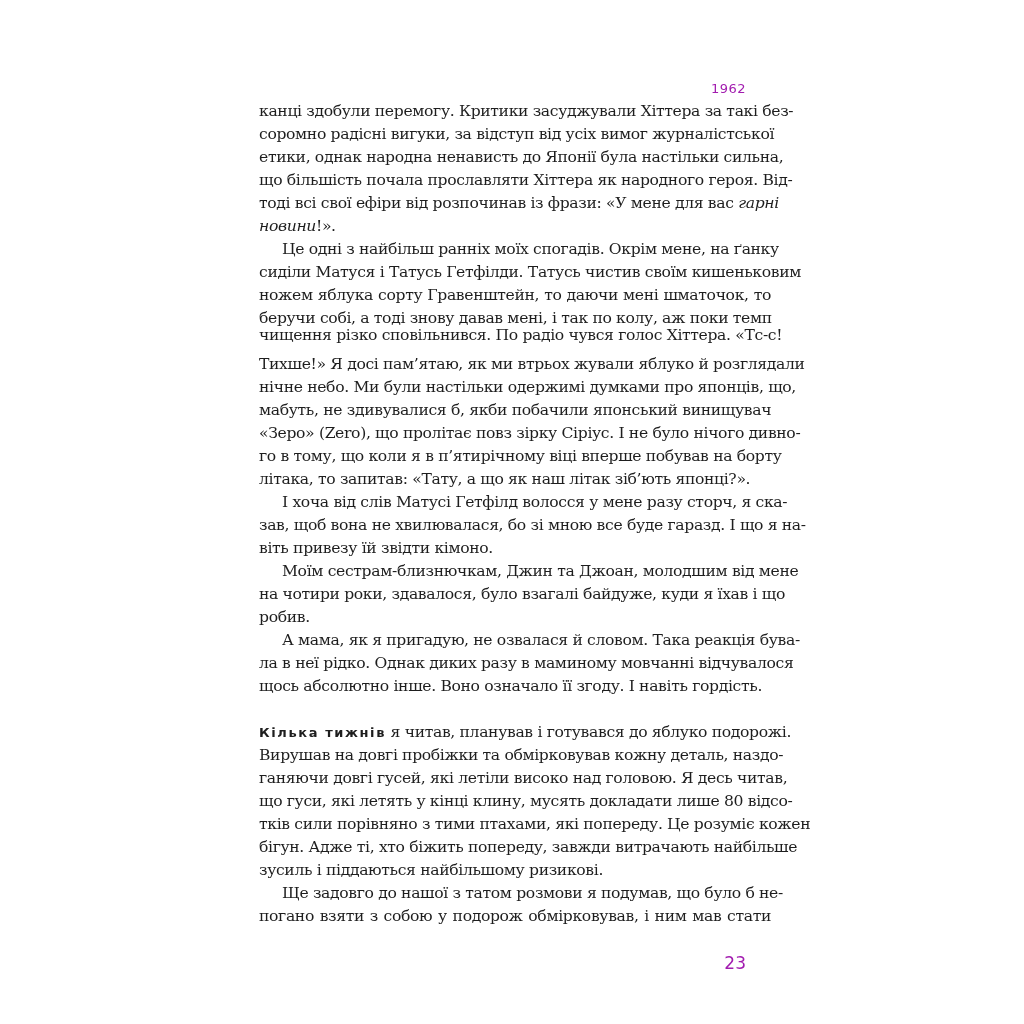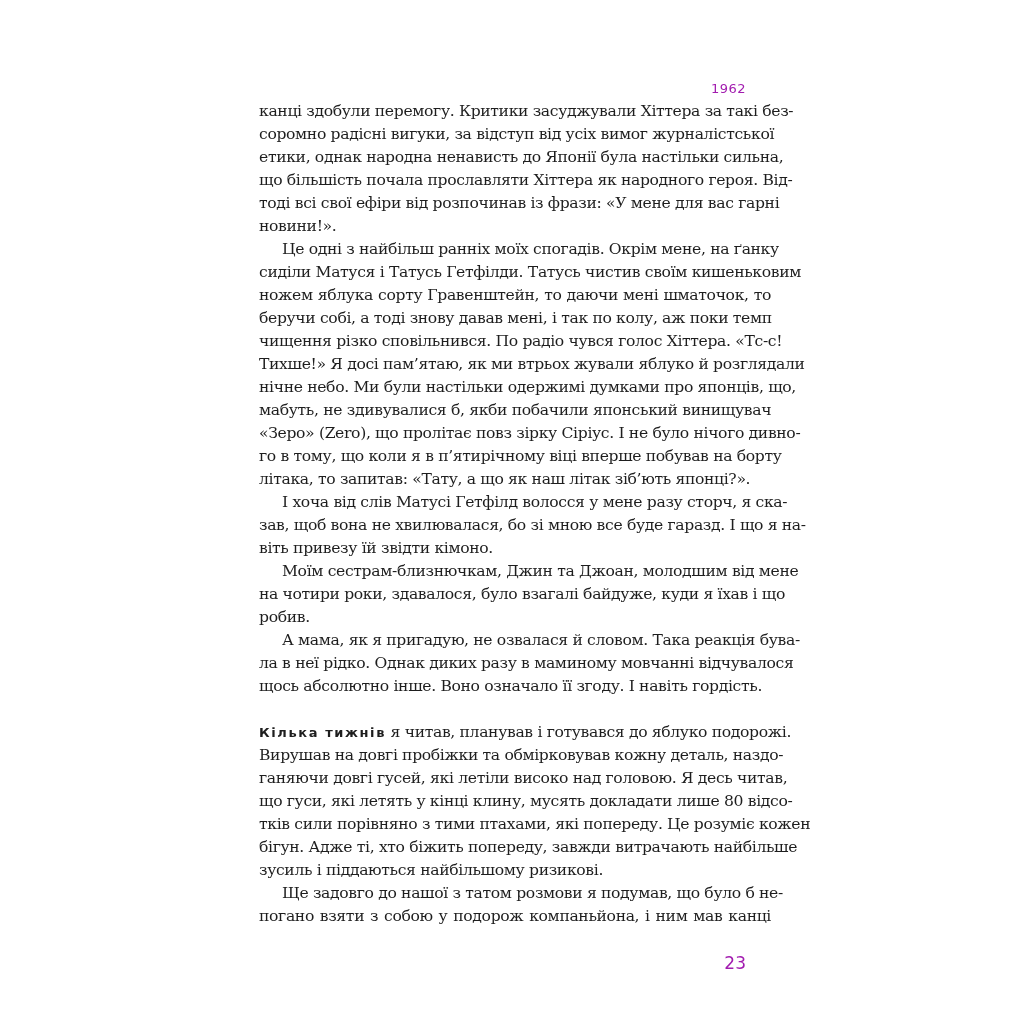--- a/index.html
+++ b/index.html
@@ -62,21 +62,21 @@
       text-align-last: justify;
       letter-spacing: -0.35px;
     }
     .line.last {
       text-align-last: left;
     }
     .line.indent {
       padding-left: 23px;
       width: 489px;
     }
-    .italic { }
+    .italic { font-style: italic; }
     .lead-in {
       font-family: "DejaVu Sans", sans-serif;
       font-weight: bold;
       font-size: 13px;
       letter-spacing: 1.6px;
     }
   </style>
 </head>
 <body>
 
@@ -94,21 +94,21 @@
       <span>тоді всі свої ефіри від розпочинав із фрази: «У мене для вас </span><span class="italic">гарні</span>
     </div>
     <div class="line last" style="top:115px">
       <span class="italic">новини</span><span>!».</span>
     </div>
 
     <div class="line indent" style="top:138px">Це одні з найбільш ранніх моїх спогадів. Окрім мене, на ґанку</div>
     <div class="line" style="top:161px">сиділи Матуся і Татусь Гетфілди. Татусь чистив своїм кишеньковим</div>
     <div class="line" style="top:184px">ножем яблука сорту Гравенштейн, то даючи мені шматочок, то</div>
     <div class="line" style="top:207px">беручи собі, а тоді знову давав мені, і так по колу, аж поки темп</div>
-    <div class="line" style="top:230px">чищення різко сповільнився. По радіо чувся голос Хіттера. «Тс-с!</div>
+    <div class="line" style="top:224px">чищення різко сповільнився. По радіо чувся голос Хіттера. «Тс-с!</div>
     <div class="line" style="top:253px">Тихше!» Я досі пам’ятаю, як ми втрьох жували яблуко й розглядали</div>
     <div class="line" style="top:276px">нічне небо. Ми були настільки одержимі думками про японців, що,</div>
     <div class="line" style="top:299px">мабуть, не здивувалися б, якби побачили японський винищувач</div>
     <div class="line" style="top:322px">«Зеро» (Zero), що пролітає повз зірку Сіріус. І не було нічого дивно-</div>
     <div class="line" style="top:345px">го в тому, що коли я в п’ятирічному віці вперше побував на борту</div>
     <div class="line last" style="top:368px">літака, то запитав: «Тату, а що як наш літак зіб’ють японці?».</div>
 
     <div class="line indent" style="top:391px">І хоча від слів Матусі Гетфілд волосся у мене разу сторч, я ска-</div>
     <div class="line" style="top:414px">зав, щоб вона не хвилювалася, бо зі мною все буде гаразд. І що я на-</div>
     <div class="line last" style="top:437px">віть привезу їй звідти кімоно.</div>
@@ -125,19 +125,19 @@
       <span class="lead-in">Кілька тижнів</span><span> я читав, планував і готувався до яблуко подорожі.</span>
     </div>
     <div class="line" style="top:644px">Вирушав на довгі пробіжки та обмірковував кожну деталь, наздо-</div>
     <div class="line" style="top:667px">ганяючи довгі гусей, які летіли високо над головою. Я десь читав,</div>
     <div class="line" style="top:690px">що гуси, які летять у кінці клину, мусять докладати лише 80 відсо-</div>
     <div class="line" style="top:713px">тків сили порівняно з тими птахами, які попереду. Це розуміє кожен</div>
     <div class="line" style="top:736px">бігун. Адже ті, хто біжить попереду, завжди витрачають найбільше</div>
     <div class="line last" style="top:759px">зусиль і піддаються найбільшому ризикові.</div>
 
     <div class="line indent" style="top:782px">Ще задовго до нашої з татом розмови я подумав, що було б не-</div>
-    <div class="line" style="top:805px">погано взяти з собою у подорож компаньйона, і ним мав канці</div>
+    <div class="line" style="top:805px">погано взяти з собою у подорож обмірковував, і ним мав стати</div>
 
   </div>
 
   <div class="folio">23</div>
 
 </div>
 
 </body></html>

